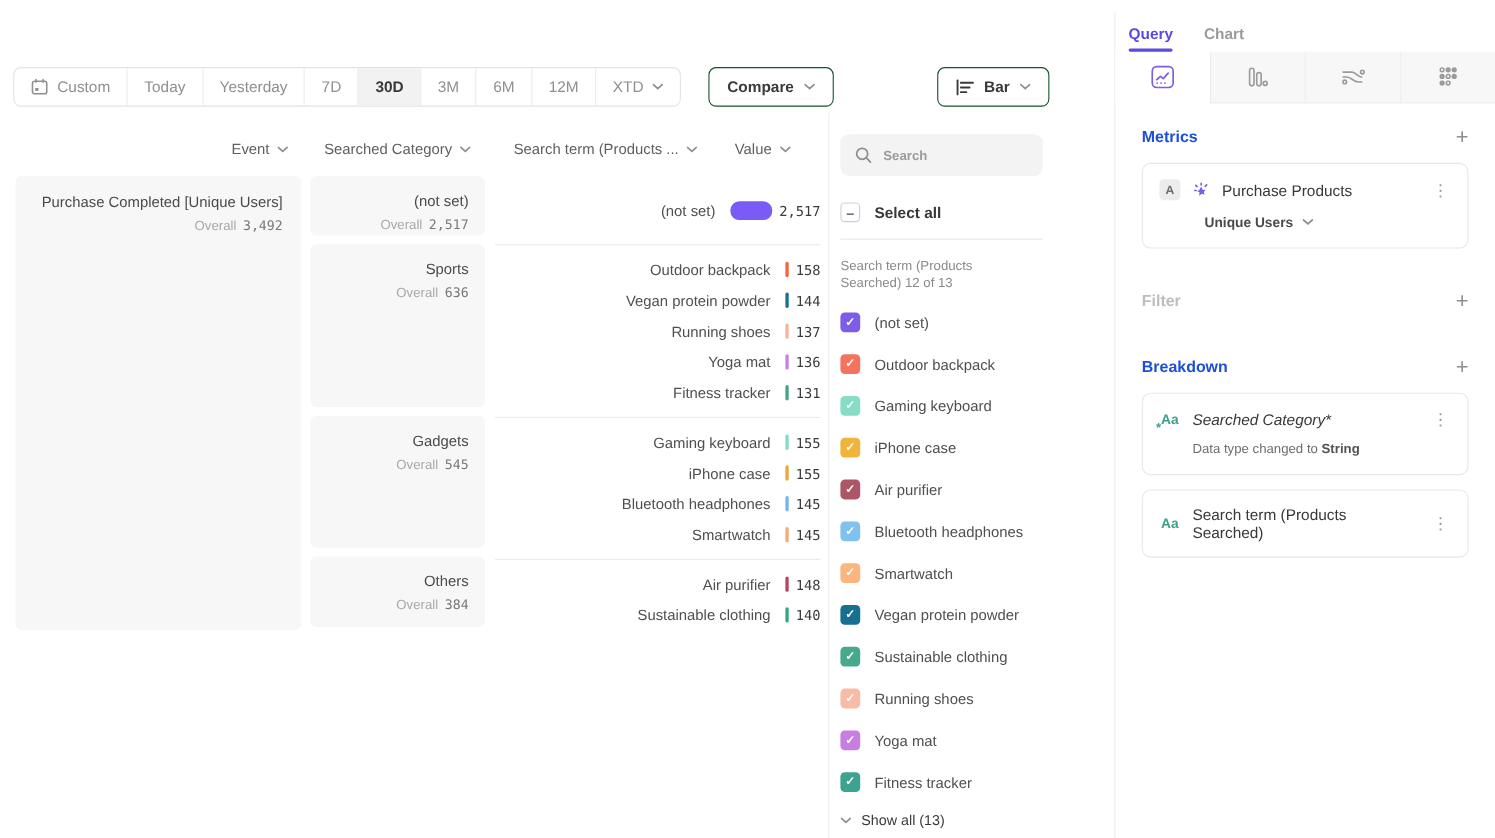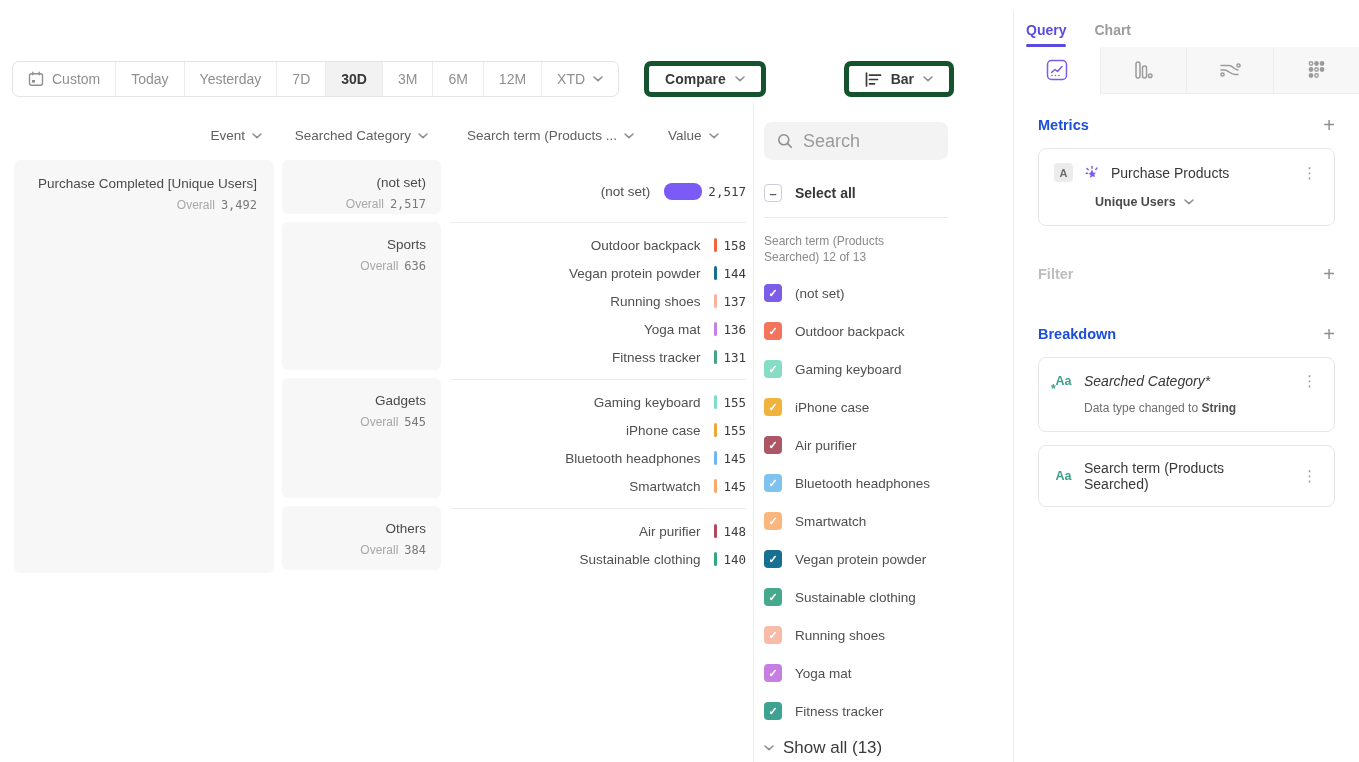--- a/index.html
+++ b/index.html
@@ -8,21 +8,21 @@
   svg { display:block; }
 
   
   .left-region { position:absolute; left:0; top:12px; width:1013px; height:762px; }
 
   .toolbar { position:absolute; left:12px; right:59px; top:49px; height:36px; display:flex; align-items:center; }
   .seg { display:flex; align-items:stretch; height:36px; border:1px solid #e4e4e4; border-radius:7px; background:#fff; overflow:hidden; }
   .seg-btn { display:flex; align-items:center; gap:8px; padding:0 15px; font-size:14px; color:#8f8f8f; border-left:1px solid #ececec; cursor:pointer; white-space:nowrap; }
   .seg-btn:first-child { border-left:none; }
   .seg-btn.active { background:#f2f2f2; color:#383838; font-weight:700; }
-  .pill-btn { display:flex; align-items:center; gap:9px; height:36px; padding:0 16px; border:5px solid #14532d; border-radius:7px; background:#fff; font-size:14px; font-weight:600; color:#3a3a3a; cursor:pointer; white-space:nowrap; }
+  .pill-btn { display:flex; align-items:center; gap:9px; height:36px; padding:0 16px; border:1px solid #14532d; border-radius:7px; background:#fff; font-size:14px; font-weight:600; color:#3a3a3a; cursor:pointer; white-space:nowrap; }
   .compare-btn { margin-left:25px; }
   .bar-btn { margin-left:auto; }
 
   
   .col-header { position:absolute; top:116px; display:flex; align-items:center; gap:7px; font-size:13.5px; color:#5f5f5f; cursor:pointer; }
   .h-event    { left:14px;  width:248px; justify-content:flex-end; }
   .h-category { left:282px; width:146px; justify-content:flex-end; }
   .h-term     { left:450px; width:184px; justify-content:flex-end; }
   .h-value    { left:668px; }
 
@@ -41,32 +41,32 @@
   .term-row { height:28px; display:flex; align-items:center; }
   .term-row.big { height:46px; }
   .term-label { flex:1; text-align:right; padding-right:14px; font-size:13.5px; color:#4f4f4f; white-space:nowrap; }
   .val-bar { border-radius:2px; height:14px; flex:none; }
   .term-row.big .val-bar { height:17px; border-radius:8px; }
   .val-text { margin-left:6px; font-size:12.5px; color:#3c3c3c; }
 
   
   .filter-panel { position:absolute; left:753px; top:90px; bottom:0; width:260px; border-left:1px solid #ededed; padding:20px 0 0 10px; }
   .search-box { width:184px; height:38px; background:#f3f3f3; border-radius:8px; display:flex; align-items:center; gap:10px; padding:0 13px; }
-  .search-box input { border:none; outline:none; background:transparent; font-family:"Liberation Sans",sans-serif; font-size:18px; color:#6d28d9; width:130px; }
+  .search-box input { border:none; outline:none; background:transparent; font-family:"Liberation Sans",sans-serif; font-size:12px; color:#6d28d9; width:130px;font-weight:bold; }
   .search-box input::placeholder { color:#9b9b9b; }
   .select-all { margin-top:24px; display:flex; align-items:center; gap:13px; cursor:pointer; }
   .cb-indeterminate { width:18px; height:18px; border:1.5px solid #cdcdd9; border-radius:4px; background:#fff; color:#5d5d70; display:flex; align-items:center; justify-content:center; font-size:13px; font-weight:700; line-height:1; }
   .select-all-label { font-size:14px; font-weight:600; color:#383838; }
   .fp-divider { margin-top:15px; width:184px; border-top:1px solid #e9e9e9; }
   .list-label { margin-top:15px; width:160px; font-size:12px; color:#8a8a8a; line-height:1.35; }
   .cb-list { margin-top:9px; }
   .cb-row { height:38px; display:flex; align-items:center; gap:13px; cursor:pointer; }
   .cb-box { width:18px; height:18px; border-radius:4px; color:#fff; display:flex; align-items:center; justify-content:center; font-size:11px; font-weight:700; line-height:1; }
   .cb-label { font-size:13.5px; color:#4f4f4f; white-space:nowrap; }
-  .show-all { margin-top:8px; display:flex; align-items:center; gap:9px; font-size:17px; color:#3a3a3a; cursor:pointer; }
+  .show-all { margin-top:8px; display:flex; align-items:center; gap:9px; font-size:13px; color:#3a3a3a; cursor:pointer; }
 
   
   .right-panel { position:absolute; right:0; top:11px; width:346px; height:762px; border-left:1px solid #ededed; background:#fff; }
   .rp-tabs { display:flex; gap:28px; padding:11px 0 0 12px; }
   .rp-tab { font-size:14px; font-weight:600; color:#9b9b9b; position:relative; padding-bottom:9px; cursor:pointer; }
   .rp-tab.active { color:#5a4ae0; }
   .rp-tab.active::after { content:""; position:absolute; left:0; right:0; bottom:0; height:3.5px; border-radius:2px; background:#5a4ae0; }
   .ct-tabs { display:flex; height:47px; }
   .ct-tab { flex:1; display:flex; align-items:center; justify-content:center; background:#f7f7f7; border-left:1px solid #ededed; border-bottom:1px solid #ededed; cursor:pointer; }
   .ct-tab:first-child { border-left:none; }

